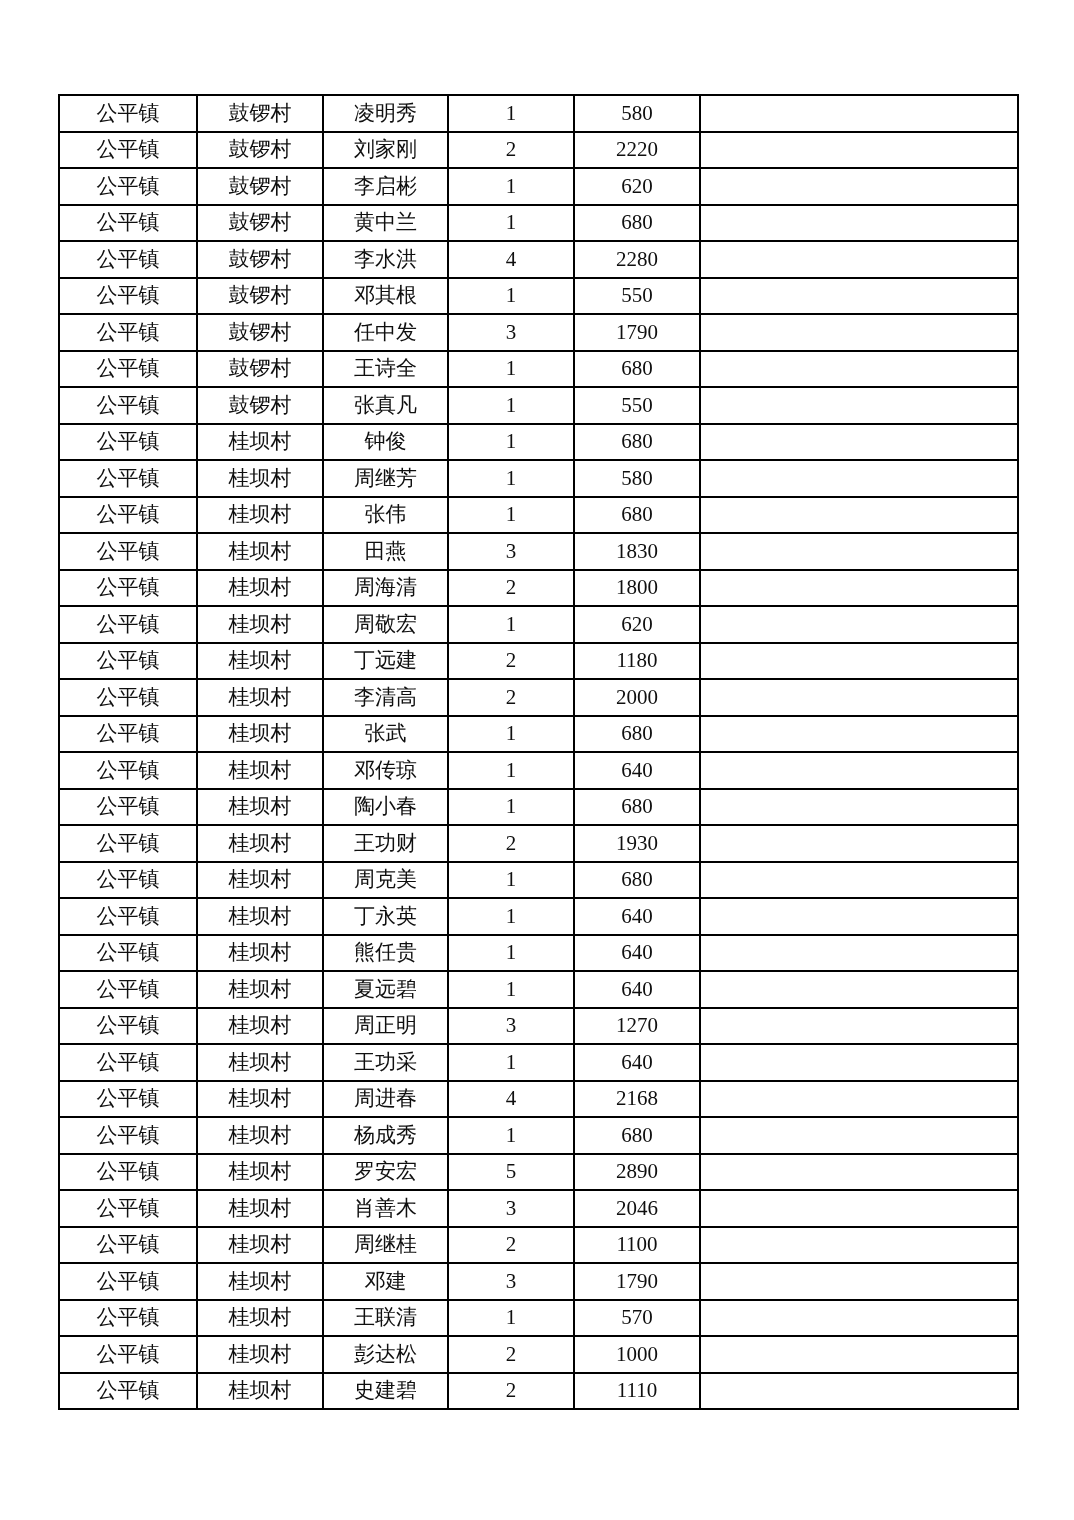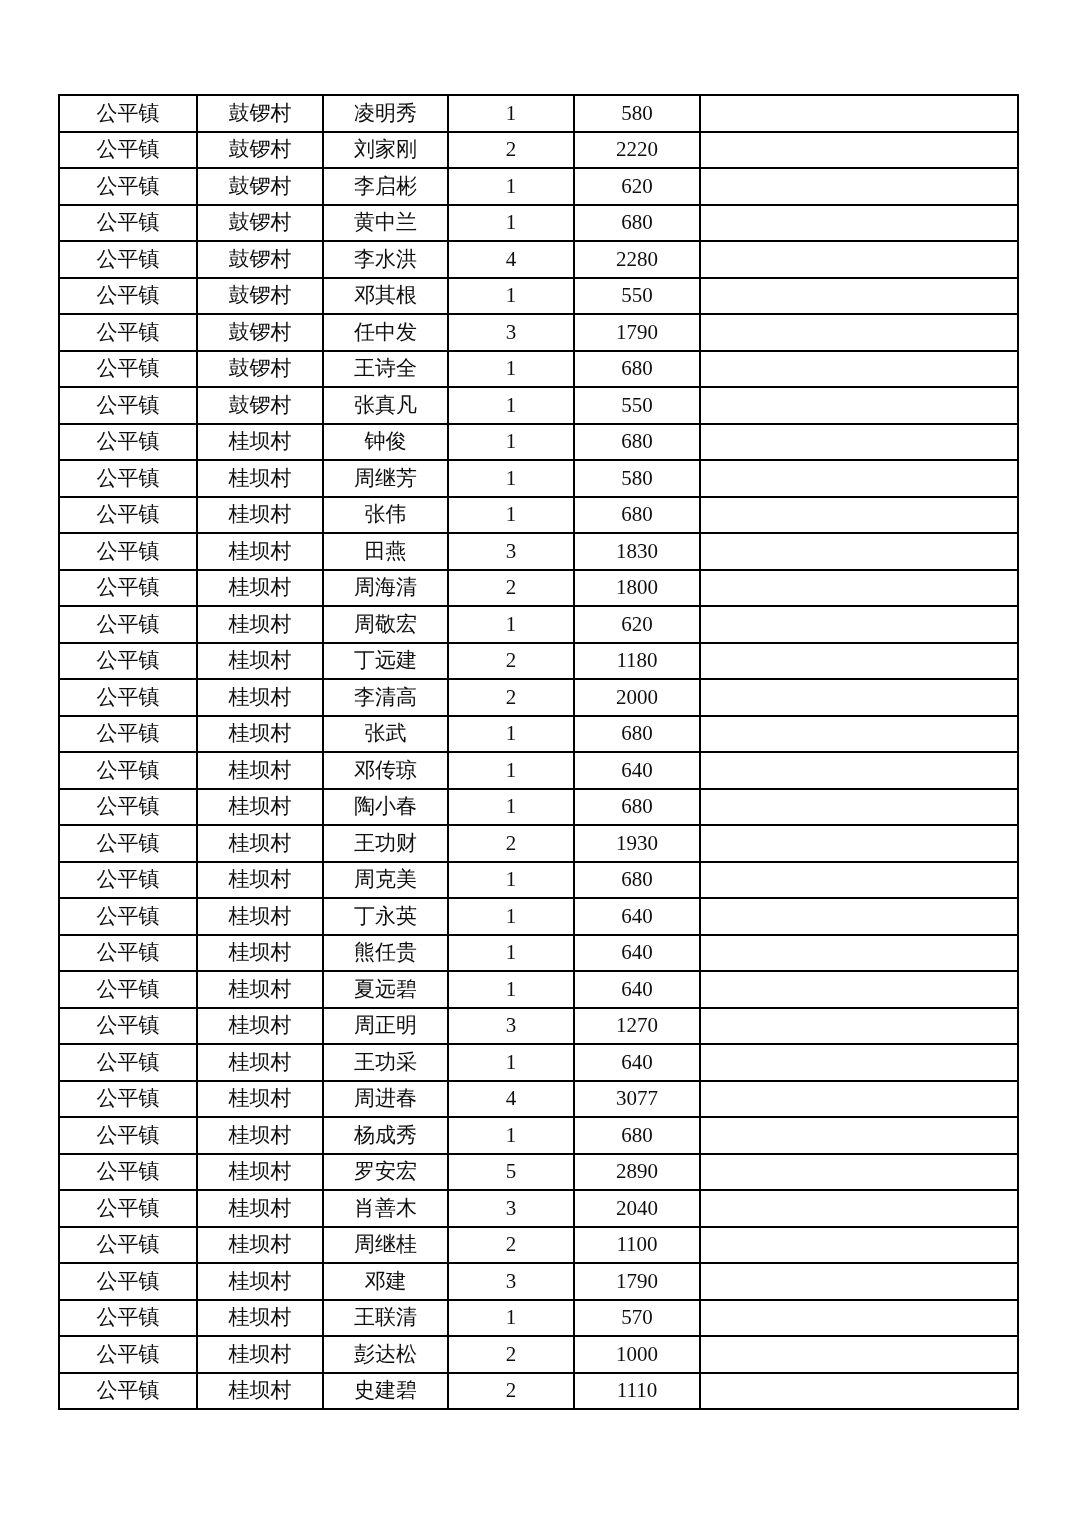--- a/index.html
+++ b/index.html
@@ -278,21 +278,21 @@
           <td>王功采</td>
           <td>1</td>
           <td>640</td>
           <td></td>
         </tr>
         <tr>
           <td>公平镇</td>
           <td>桂坝村</td>
           <td>周进春</td>
           <td>4</td>
-          <td>3077</td>
+          <td>2168</td>
           <td></td>
         </tr>
         <tr>
           <td>公平镇</td>
           <td>桂坝村</td>
           <td>杨成秀</td>
           <td>1</td>
           <td>680</td>
           <td></td>
         </tr>
@@ -302,21 +302,21 @@
           <td>罗安宏</td>
           <td>5</td>
           <td>2890</td>
           <td></td>
         </tr>
         <tr>
           <td>公平镇</td>
           <td>桂坝村</td>
           <td>肖善木</td>
           <td>3</td>
-          <td>2040</td>
+          <td>2046</td>
           <td></td>
         </tr>
         <tr>
           <td>公平镇</td>
           <td>桂坝村</td>
           <td>周继桂</td>
           <td>2</td>
           <td>1100</td>
           <td></td>
         </tr>

